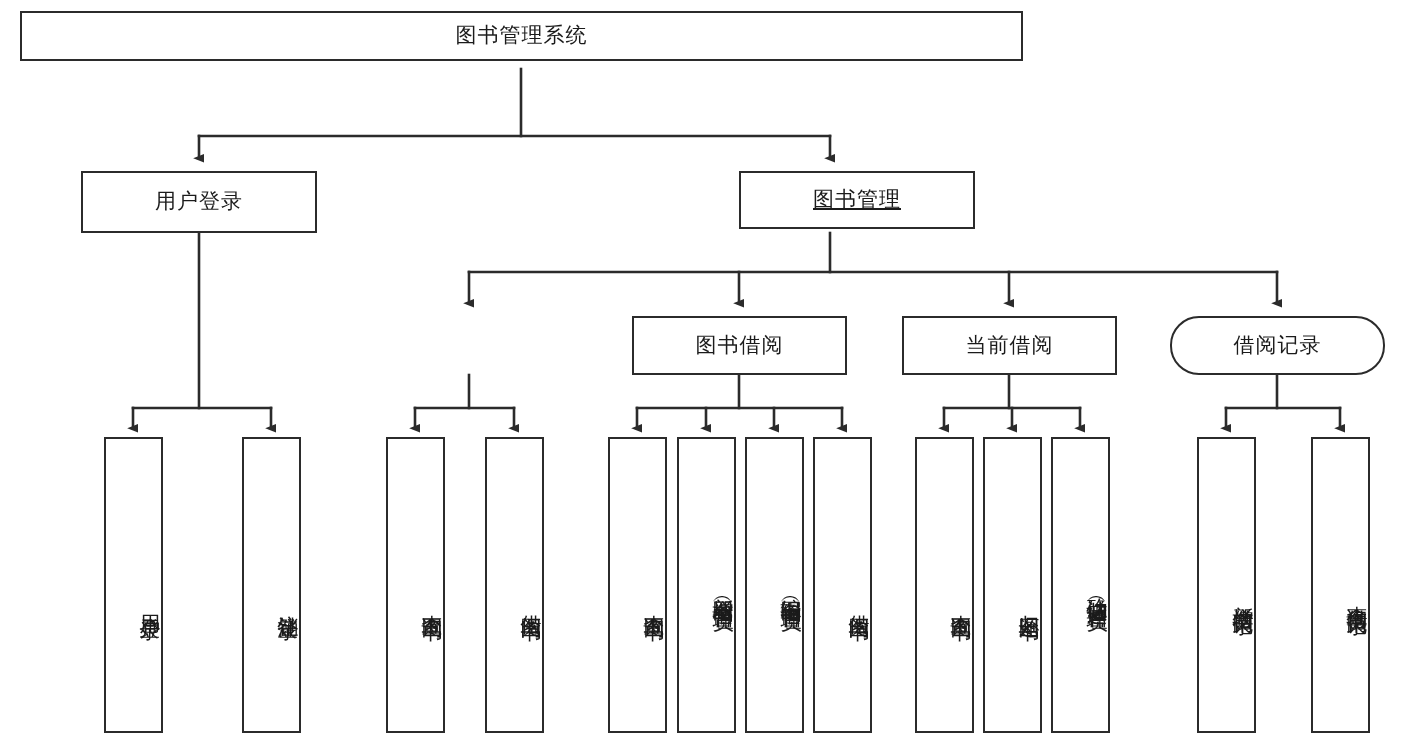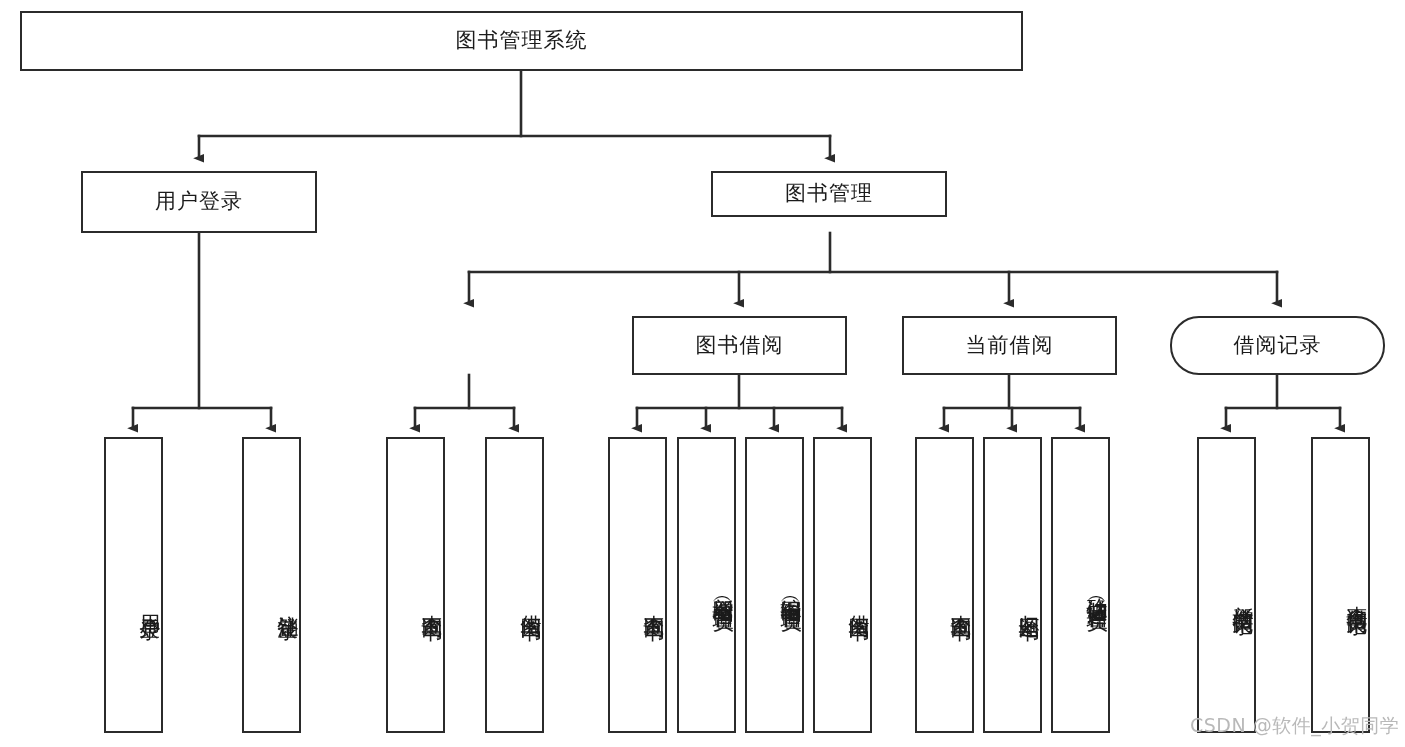--- a/index.html
+++ b/index.html
@@ -117,28 +117,28 @@
       <path d="M 1080 408 L 1080 428" marker-end="url(#arrow)"></path>
 
       <path d="M 1277 375 L 1277 408"></path>
       <path d="M 1226 408 L 1340 408"></path>
       <path d="M 1226 408 L 1226 428" marker-end="url(#arrow)"></path>
       <path d="M 1340 408 L 1340 428" marker-end="url(#arrow)"></path>
 
     </g>
   </svg>
 
-  <div class="node horiz" style="left:20px; top:11px; width:1003px; height:60px;">
+  <div class="node horiz" style="left:20px; top:11px; width:1003px; height:50px;">
     <span>图书管理系统</span>
   </div>
 
   <div class="node horiz" style="left:81px; top:171px; width:236px; height:62px;">
     <span>用户登录</span>
   </div>
-  <div class="node horiz" style="left:711px; top:171px; width:236px; height:46px;">
+  <div class="node horiz" style="left:739px; top:171px; width:236px; height:58px;text-decoration:underline;">
     <span>图书管理</span>
   </div>
 
   <div class="node horiz" style="left:902px; top:316px; width:215px; height:59px;">
     <span>当前借阅</span>
   </div>
   <div class="node horiz" style="left:632px; top:316px; width:215px; height:59px;">
     <span>图书借阅</span>
   </div>
   <div class="node horiz" style="left:1170px; top:316px; width:215px; height:59px;border-radius:29px;">
@@ -182,17 +182,14 @@
     <span class="vtext">确认归还（管理员）</span>
   </div>
 
   <div class="node vert pad-small" style="left:1197px; top:437px; width:59px; height:296px;">
     <span class="vtext">新增借阅记录</span>
   </div>
   <div class="node vert pad-small" style="left:1311px; top:437px; width:59px; height:296px;">
     <span class="vtext">查询借阅记录</span>
   </div>
 
-  <div class="watermark" style="left:1190px; top:713px;">
-    <span>CSDN @软件_小贺同学</span>
-  </div>
 
 </div>
 
 </body></html>

